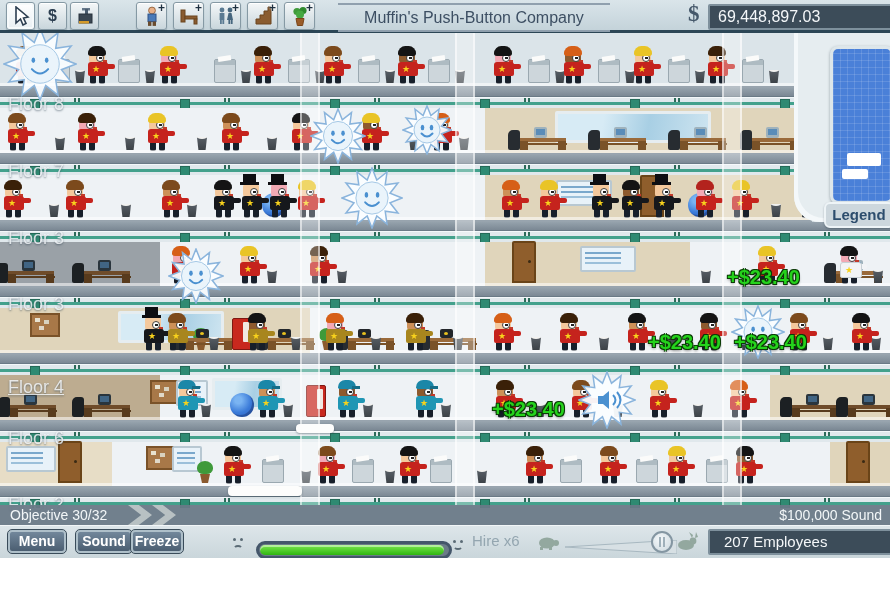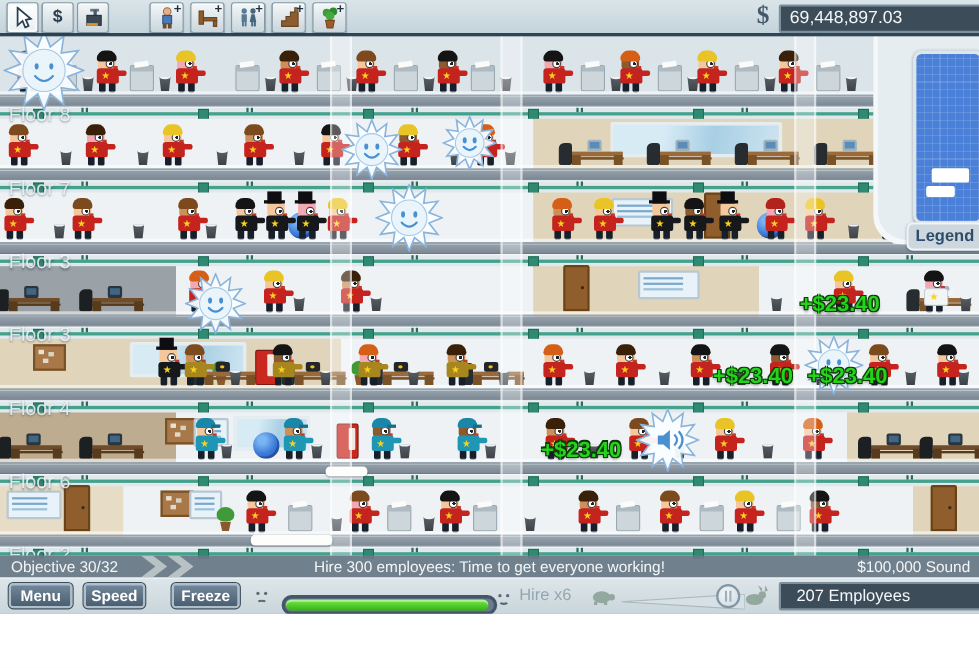--- a/index.html
+++ b/index.html
@@ -1255,21 +1255,21 @@
             <div class="w-hair" style="background: rgb(214, 95, 23);"></div>
             <div class="w-body" style="background: rgb(197, 35, 29);">
               <div class="w-star">★</div>
             </div>
             <div class="w-arm" style="background: rgb(197, 35, 29);"></div>
             <div class="w-legs">
               <span></span>
               <span></span>
             </div>
           </div>
-          <div class="floor-label" style="top: 6px;">Floor 4</div>
+          <div class="floor-label" style="top: 22px; text-decoration: underline;">Floor 4</div>
         </div>
         <div class="floor" style="top: 422px; height: 66px; width: 890px;">
           <div class="slab"></div>
           <div class="pipes" style="top: 9px;">
             <div class="pipeline" style="background: rgb(67, 161, 140);"></div>
             <div class="pconn" style="left: 30px;"></div>
             <div class="ptick" style="left: 74px;"></div>
             <div class="ptick" style="left: 78px;"></div>
             <div class="pconn" style="left: 180px;"></div>
             <div class="ptick" style="left: 224px;"></div>
@@ -1509,36 +1509,36 @@
       </div>
       <div class="tbtn" style="left:284px;width:29px">
         <svg width="20" height="21" viewBox="0 0 20 21">
           <circle cx="7" cy="6" r="3.6" fill="#3f9a3a"></circle>
             <circle cx="13" cy="5" r="3.6" fill="#2f8a2e"></circle>
           <circle cx="10" cy="9" r="4" fill="#46a841"></circle>
           <path d="M6 13 L14 13 L12.6 20 L7.4 20 Z" fill="#9a5c2a" stroke="#7a4418"></path>
         </svg>
         <span class="plus">+</span>
       </div>
+      <div id="title-box">Muffin's Push-Button Company</div>
       <div id="cash-sign">$</div>
       <div id="cash-box">69,448,897.03</div>
     </div>
 
     <div id="objective-bar">
       <span id="obj-label">Objective 30/32</span>
       <span class="chev" style="left:128px"></span>
       <span class="chev" style="left:152px"></span>
-      <span id="obj-task">Hire 300 employees: Time to get everyone working!</span>
       <span id="obj-bonus">$100,000 Sound</span>
     </div>
 
     <div id="bottombar">
       <div class="gbtn" style="left:8px;width:58px">Menu</div>
-      <div class="gbtn" style="left:76px;width:56px">Speed</div>
-      <div class="gbtn" style="left:156px;width:62px">Freeze</div>
+      <div class="gbtn" style="left:76px;width:56px">Sound</div>
+      <div class="gbtn" style="left:131px;width:52px">Freeze</div>
       <div class="mini-face sad" style="left:232px;top:11px">
         <span class="e" style="left:1px"></span>
           <span class="e" style="left:8px"></span>
           <span class="m"></span>
       </div>
       <div id="progress">
         <div id="progress-fill" style="width: 97%;"></div>
       </div>
       <div class="mini-face happy" style="left:452px;top:13px">
         <span class="e" style="left:1px"></span>

